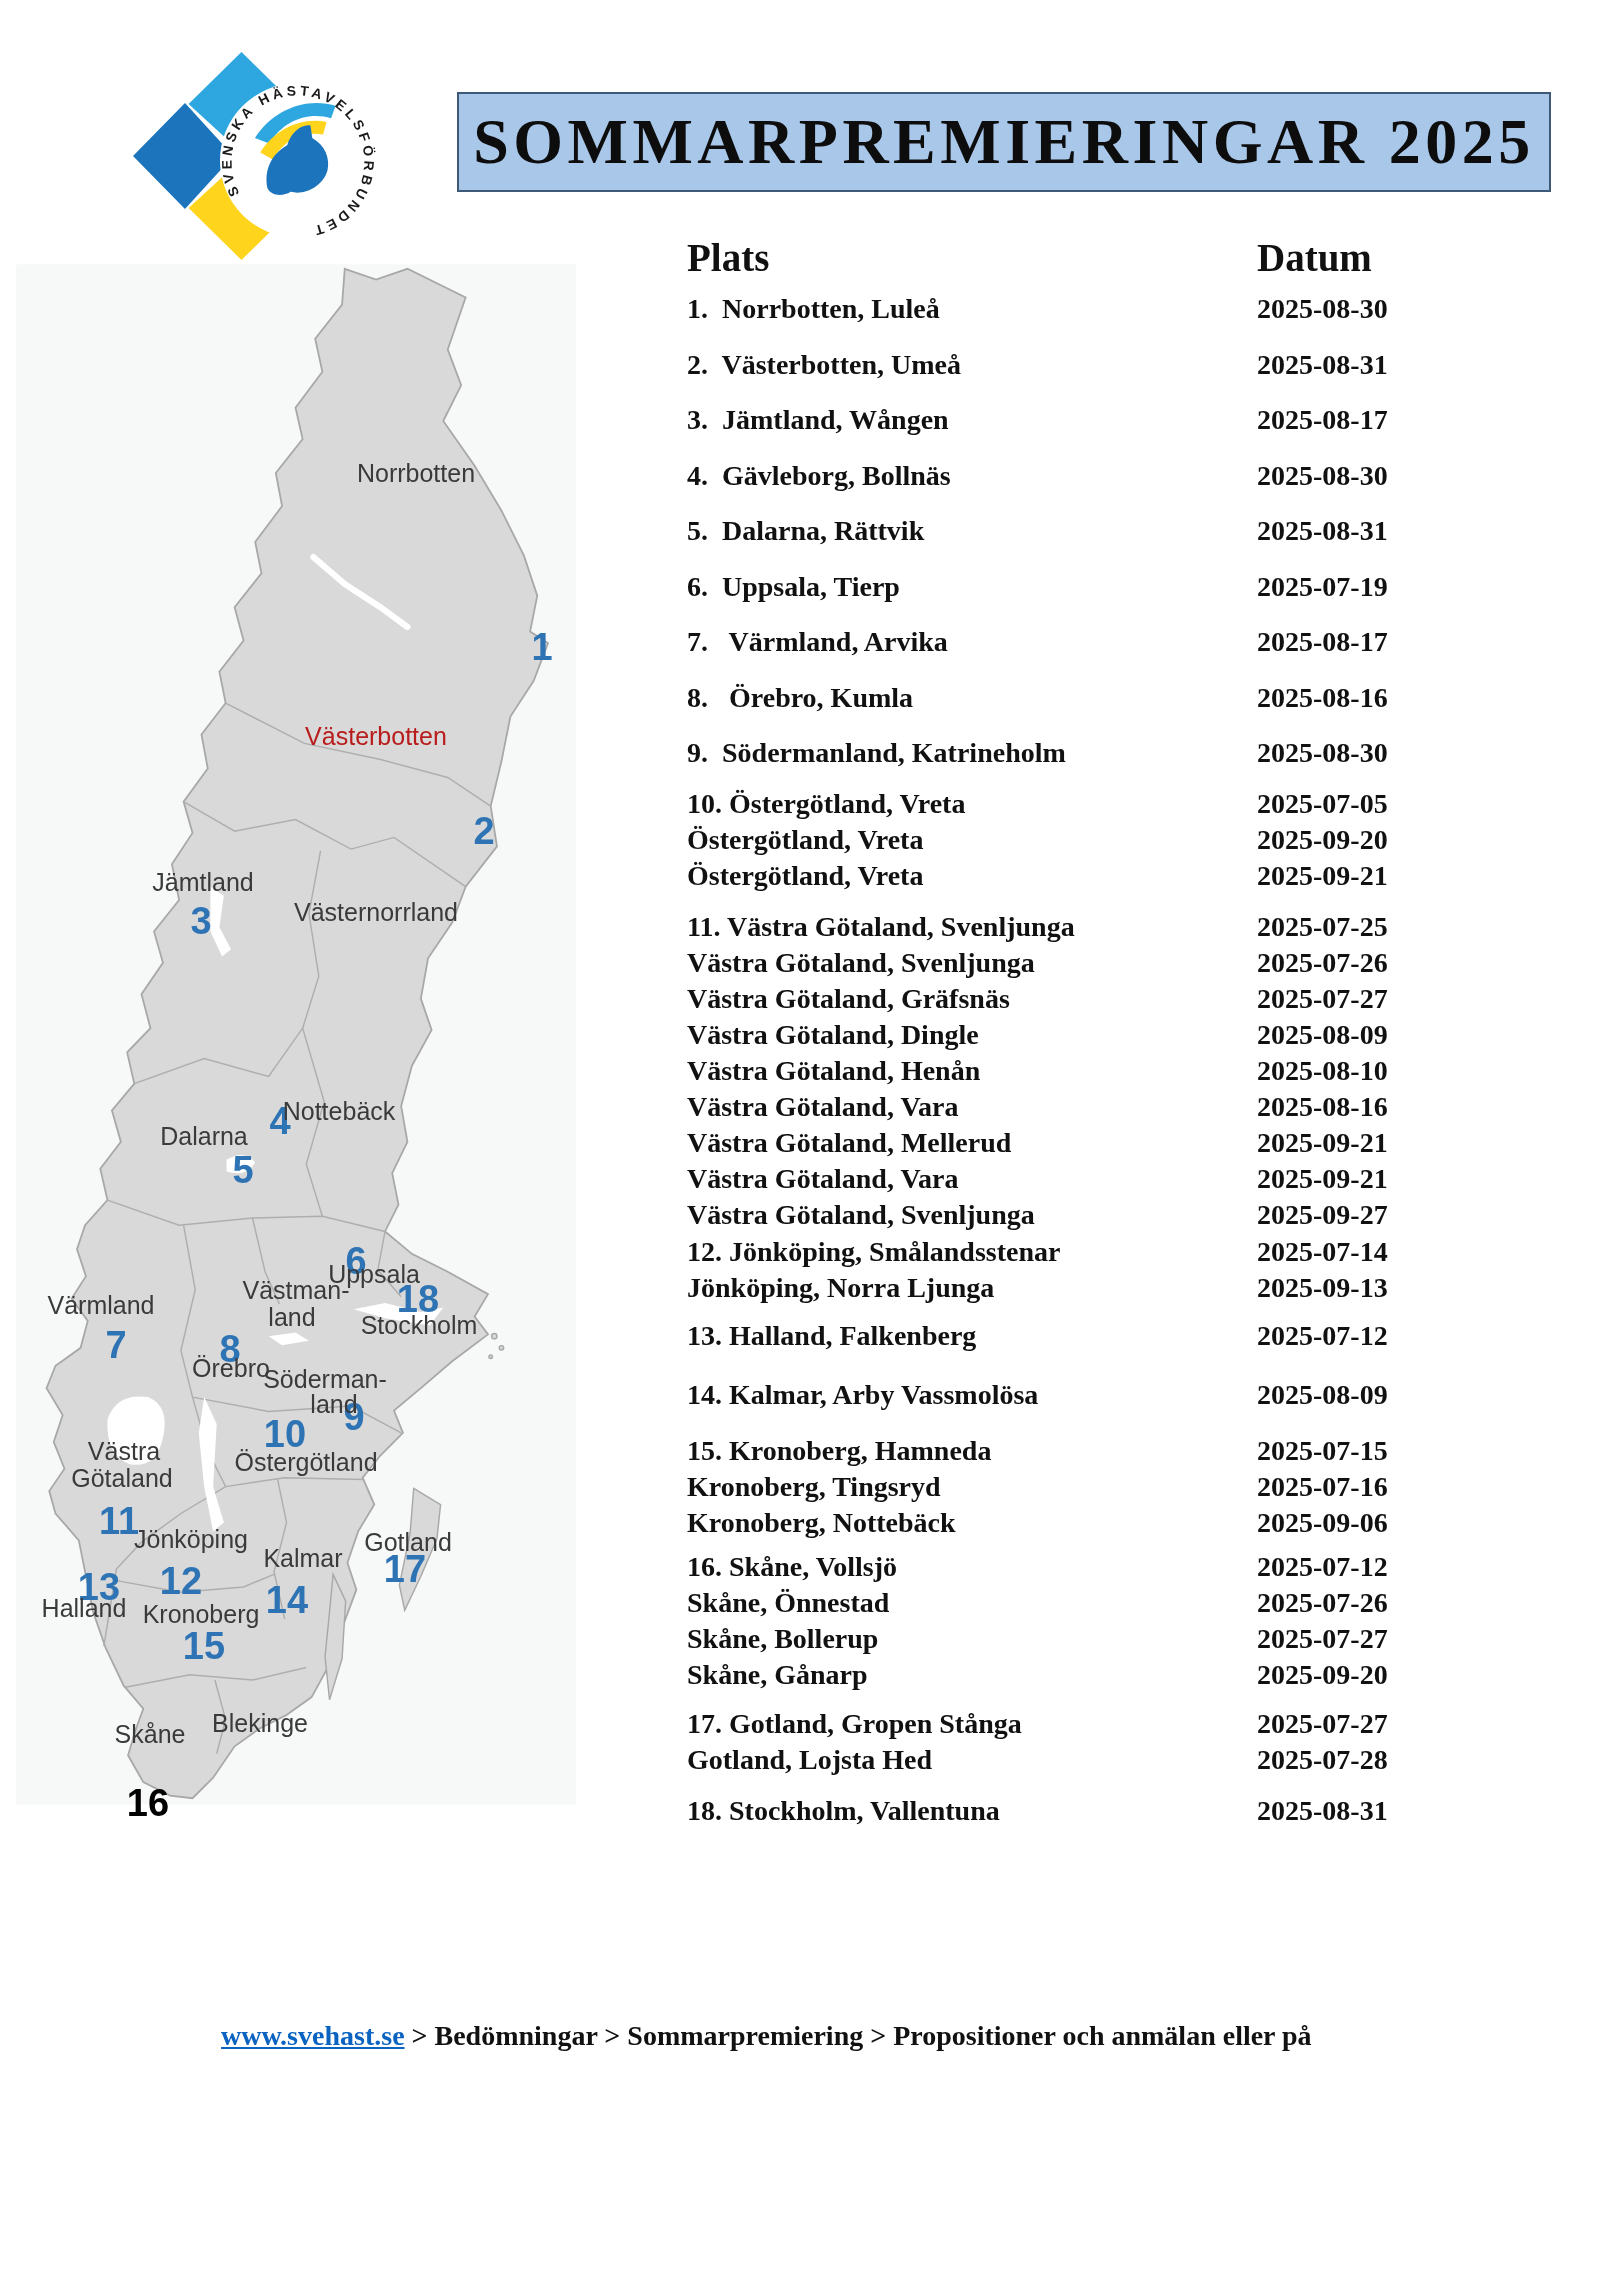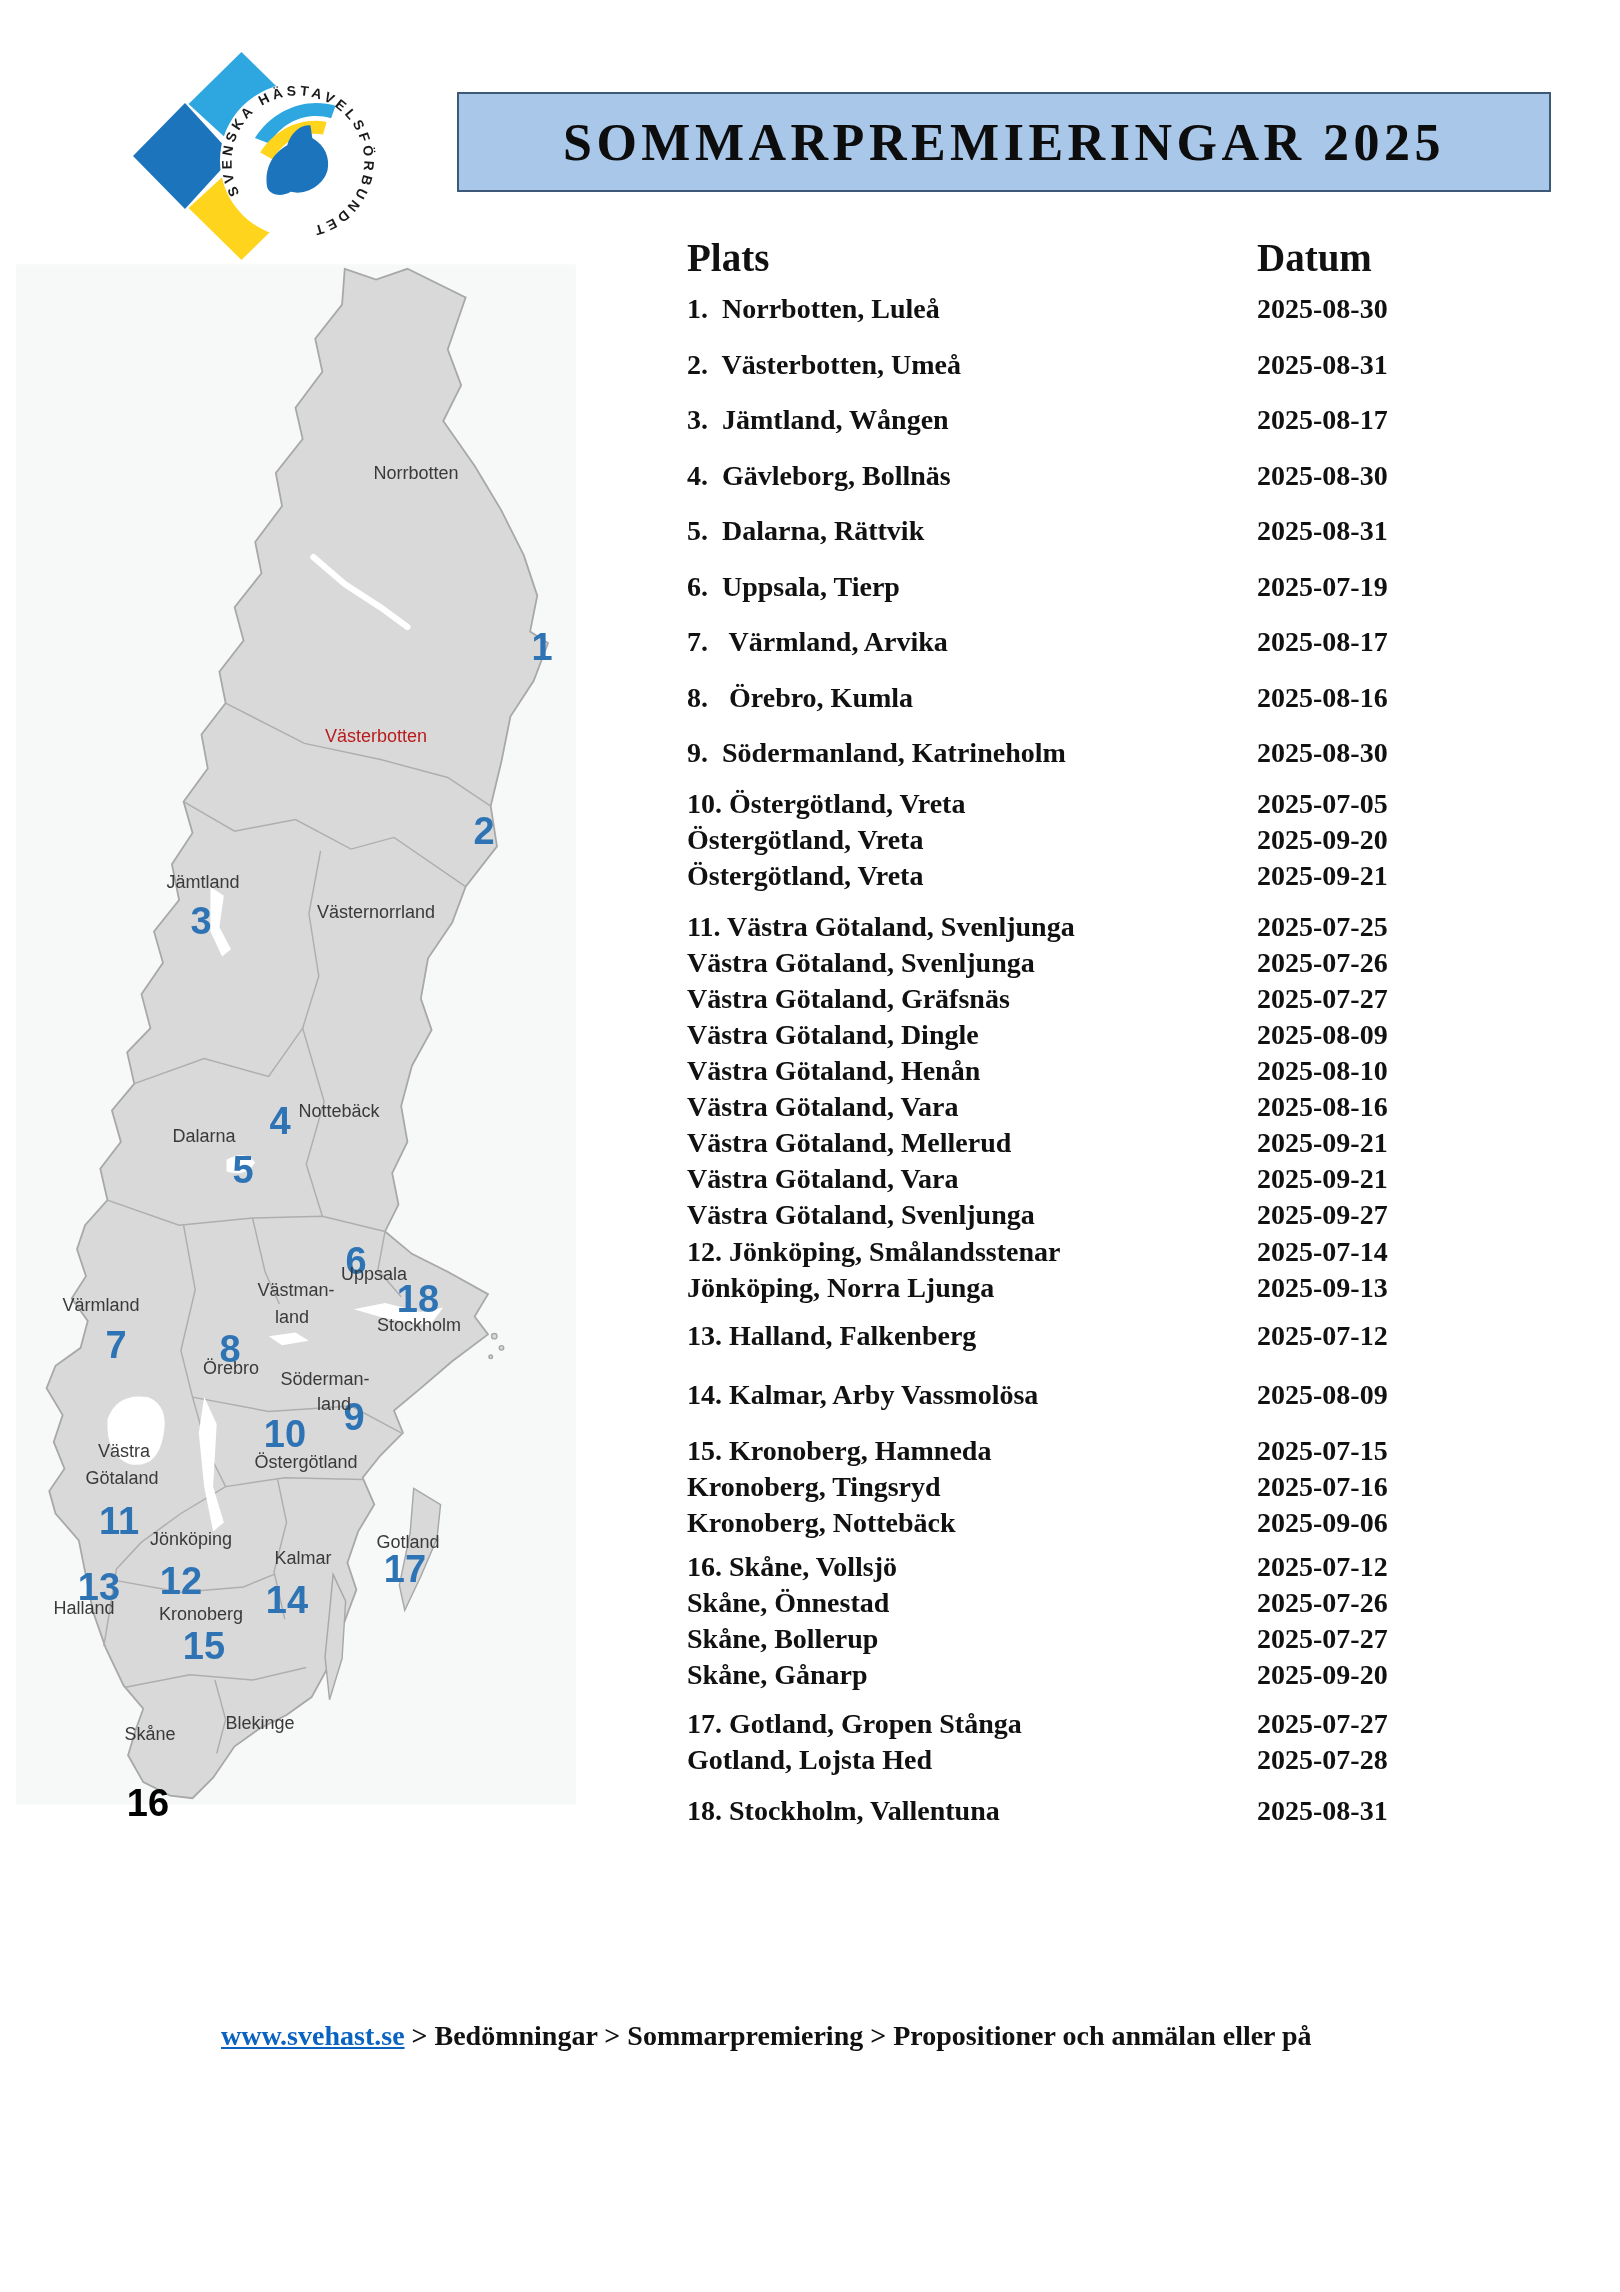--- a/index.html
+++ b/index.html
@@ -2,37 +2,37 @@
 <html style="font-size:14.3px"><head>
 <meta charset="utf-8">
 <style>
   html,body{margin:0;padding:0;background:#fff;}
   #page{position:relative;width:1620px;height:2293px;background:#ffffff;overflow:hidden;
         font-family:"Liberation Serif",serif;}
   
   #banner{position:absolute;left:457px;top:92px;width:1094px;height:100px;
           background:#A9C7E9;border:2.7px solid #3E5877;box-sizing:border-box;
           display:flex;align-items:center;justify-content:center;}
-  #banner span{font-weight:bold;font-size:52px;letter-spacing:4.5px;color:#0d0d0d;white-space:nowrap;}
+  #banner span{font-weight:bold;font-size:64px;letter-spacing:4.5px;color:#0d0d0d;white-space:nowrap;}
   
   .col-head{position:absolute;font-weight:bold;font-size:39px;color:#111;}
   #head-plats{left:687px;top:235px;}
   #head-datum{left:1257px;top:235px;}
   #schedule{position:absolute;left:687px;top:0;width:806px;}
   .group{position:absolute;left:0;width:806px;}
   .row{position:relative;height:36px;line-height:36px;font-weight:bold;font-size:28px;color:#111;
        white-space:pre;}
   .row .place{display:inline-block;}
   .row .date{position:absolute;left:570px;top:0;}
   
   #map-layer{position:absolute;left:0;top:0;width:591px;height:1845px;}
   .mnum{position:absolute;transform:translate(-50%,-50%);
         font-family:"Liberation Sans",sans-serif;font-weight:bold;font-size:38px;}
   .mlab{position:absolute;transform:translate(-50%,-50%);
-        font-family:"Liberation Sans",sans-serif;font-size:18px;white-space:nowrap;text-align:center;}
+        font-family:"Liberation Sans",sans-serif;font-size:25px;white-space:nowrap;text-align:center;}
   
   .fline{position:absolute;left:193px;font-weight:bold;font-size:28px;color:#111;white-space:pre;}
   .fline a{color:#0A63C1;text-decoration:underline;cursor:pointer;}
 </style>
 </head>
 <body>
 
 <div id="page">
 
   <svg style="position:absolute;left:133px;top:52px;" width="251" height="208" viewBox="0 0 280 232">

